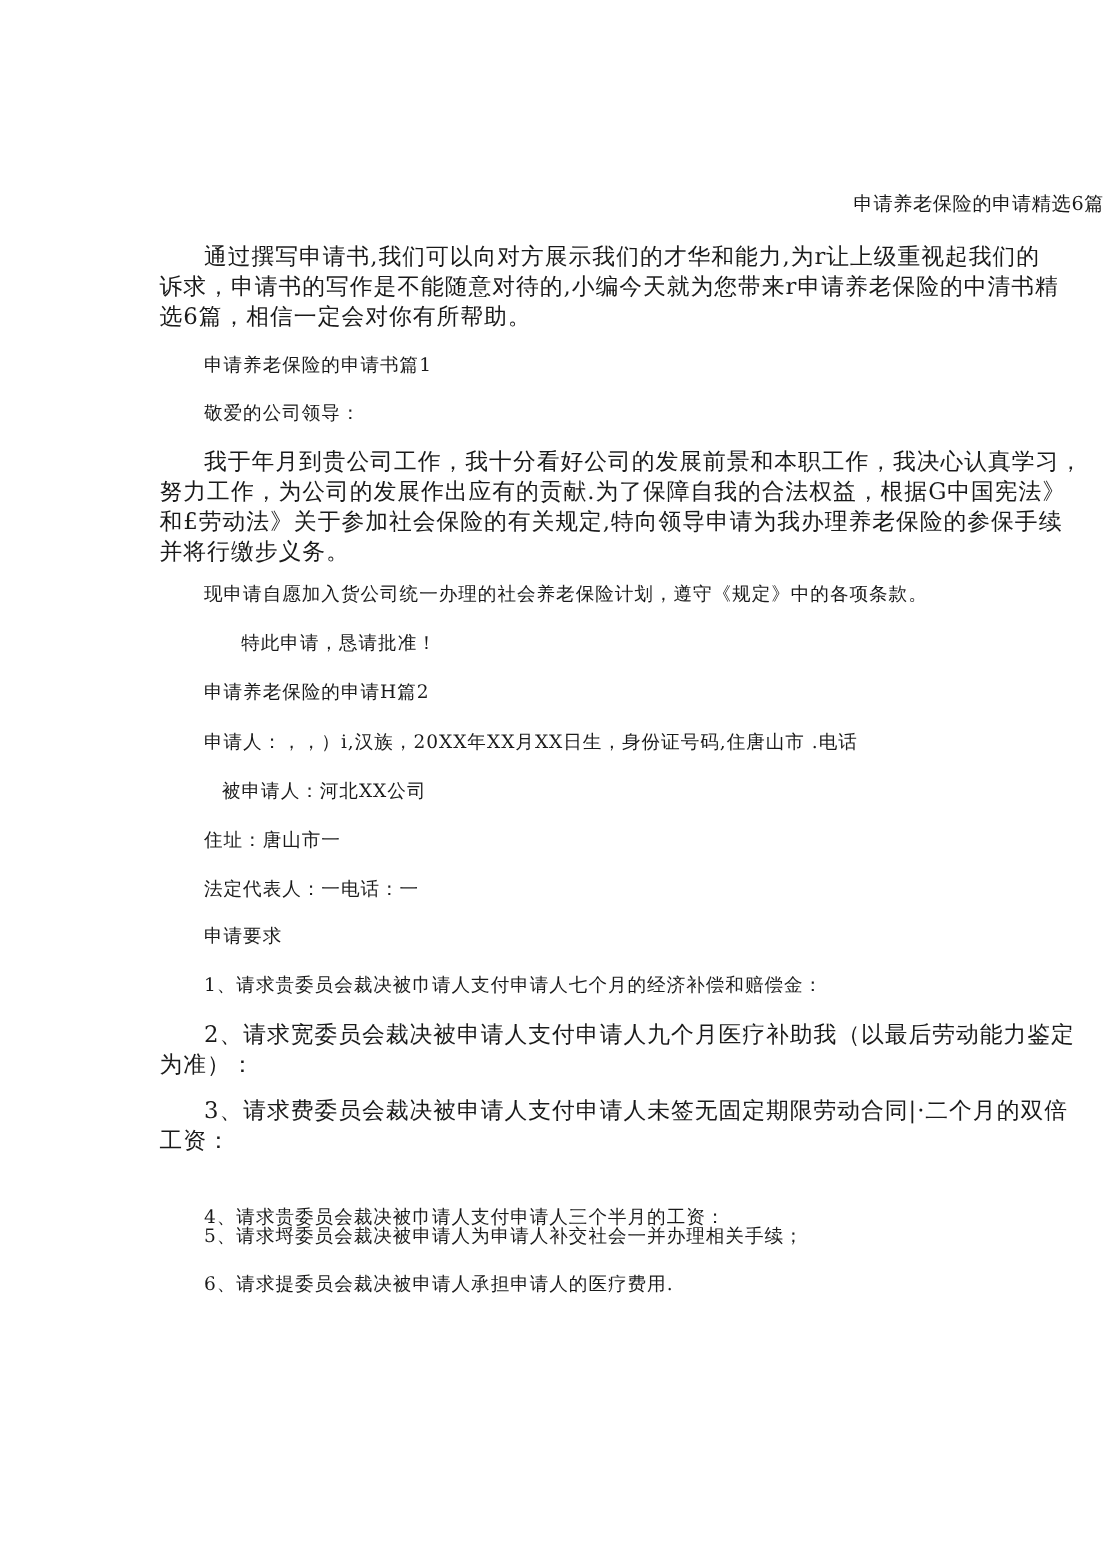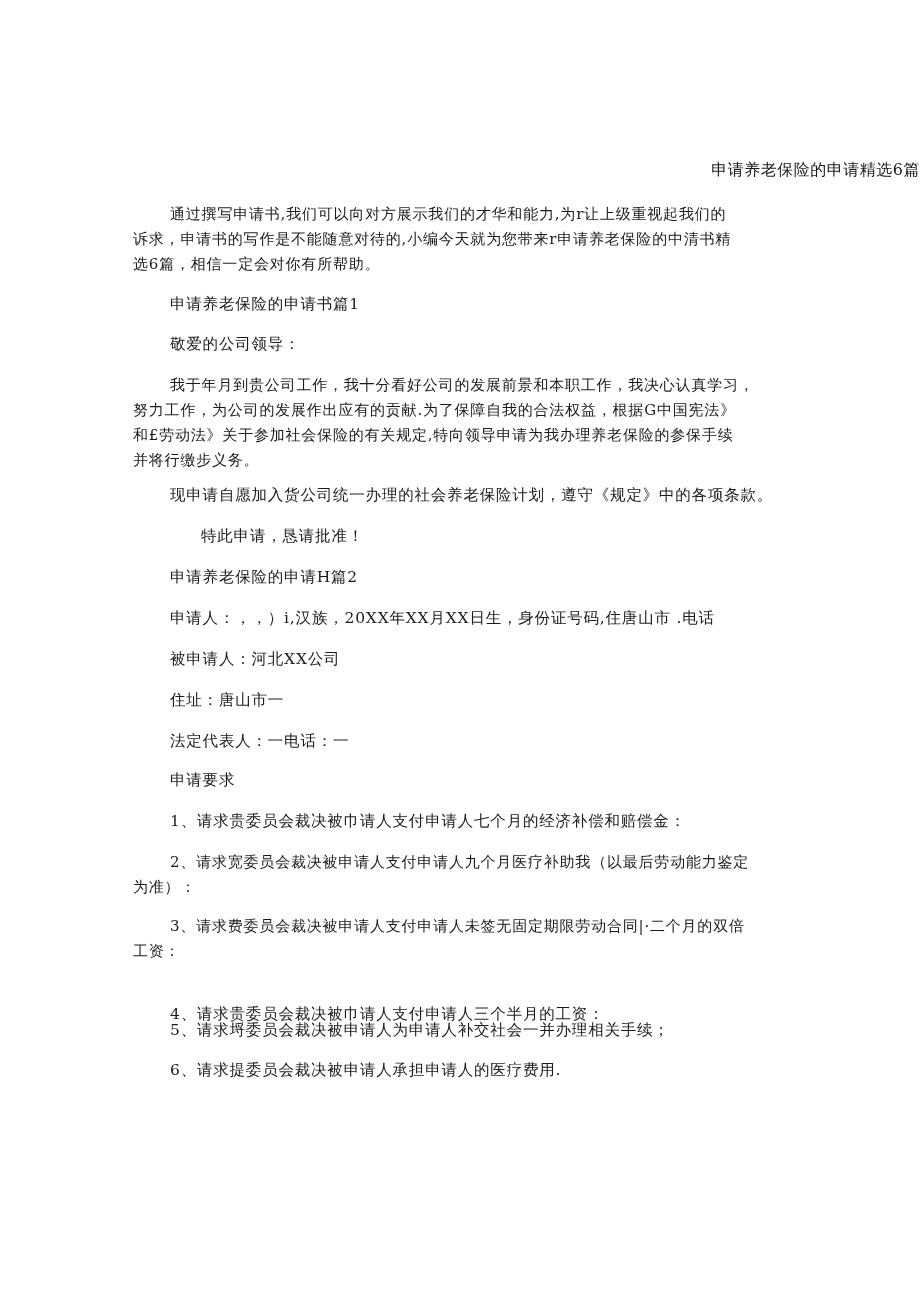--- a/index.html
+++ b/index.html
@@ -1,21 +1,21 @@
 <!DOCTYPE html>
 <html><head>
 <meta charset="utf-8">
 <style>
   html, body { margin:0; padding:0; background:#ffffff; }
   body { width:920px; height:1301px; position:relative; overflow:hidden;
          font-family:"DejaVu Serif", "Liberation Serif", serif; color:#1a1a1a; }
   .page { position:absolute; left:0; top:0; width:920px; height:1301px; }
   .title { position:absolute; top:160px; left:0; width:920px; text-align:right;
            font-size:16px; letter-spacing:0.5px; }
-  .p { position:absolute; left:133px; width:660px; font-size:15px; line-height:25px;
+  .p { position:absolute; left:133px; width:660px; font-size:19px; line-height:25px;
        letter-spacing:0.8px; white-space:nowrap; }
   .p .ln { display:block; }
   .p .ln.ind { padding-left:37px; }
   .s { position:absolute; left:170px; font-size:15.5px; line-height:25px; letter-spacing:0.8px; white-space:nowrap; }
 </style>
 </head>
 <body>
 
 <div class="page">
 
@@ -35,21 +35,21 @@
     <span class="ln">努力工作，为公司的发展作出应有的贡献.为了保障自我的合法权益，根据G中国宪法》</span>
     <span class="ln">和£劳动法》关于参加社会保险的有关规定,特向领导申请为我办理养老保险的参保手续</span>
     <span class="ln">并将行缴步义务。</span>
   </div>
 
   <div class="s" style="top:483px;">现申请自愿加入货公司统一办理的社会养老保险计划，遵守《规定》中的各项条款。</div>
   <div class="s" style="top:524px;margin-left:31px;">特此申请，恳请批准！</div>
 
   <div class="s" style="top:565px;">申请养老保险的申请H篇2</div>
   <div class="s" style="top:606px;">申请人：，，）i,汉族，20XX年XX月XX日生，身份证号码,住唐山市      .电话</div>
-  <div class="s" style="top:647px;">被申请人：河北XX公司</div>
+  <div class="s" style="top:647px;margin-left:15px;">被申请人：河北XX公司</div>
   <div class="s" style="top:688px;">住址：唐山市一</div>
   <div class="s" style="top:729px;">法定代表人：一电话：一</div>
   <div class="s" style="top:768px;">申请要求</div>
 
   <div class="s" style="top:809px;">1、请求贵委员会裁决被巾请人支付申请人七个月的经济补偿和赔偿金：</div>
 
   <div class="p" style="top:850px;">
     <span class="ln ind">2、请求宽委员会裁决被申请人支付申请人九个月医疗补助我（以最后劳动能力鉴定</span>
     <span class="ln">为准）：</span>
   </div>

